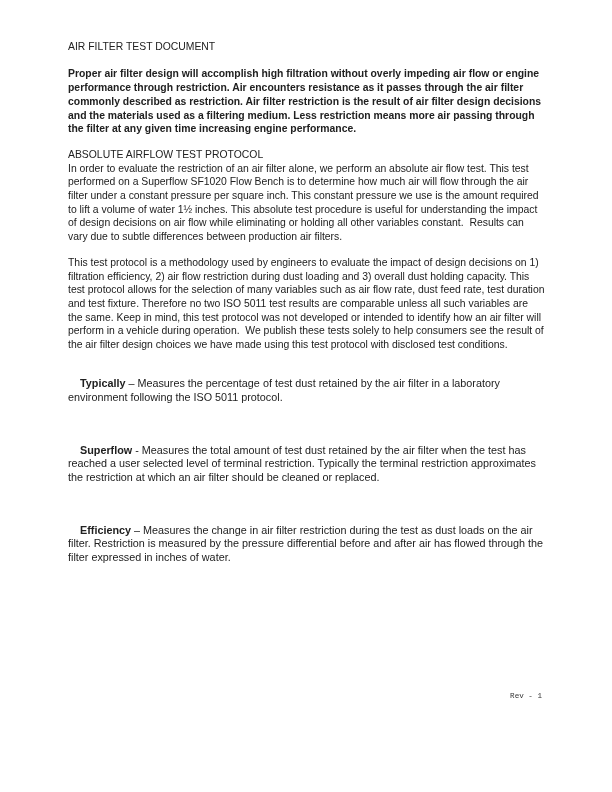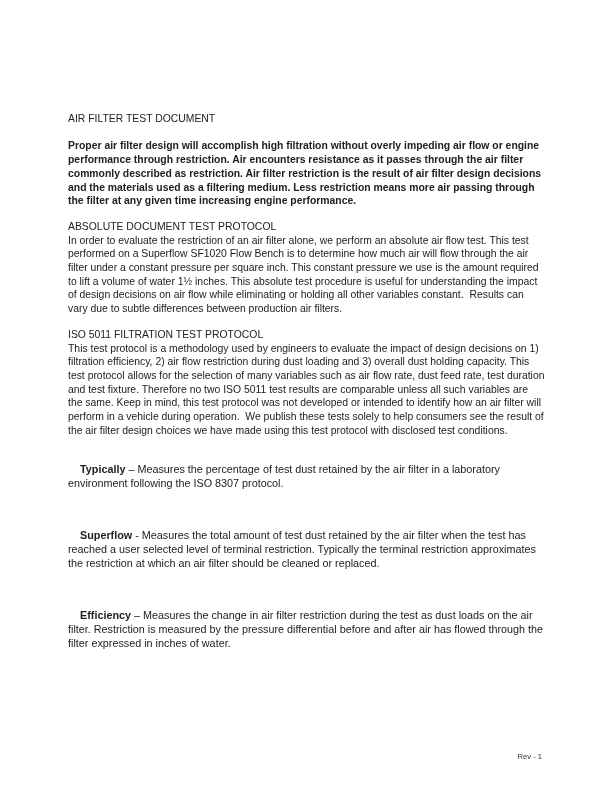--- a/index.html
+++ b/index.html
@@ -6,21 +6,21 @@
     margin: 0;
     padding: 0;
     background: #ffffff;
   }
   .page {
     position: relative;
     width: 612px;
     height: 792px;
     background: #ffffff;
     box-sizing: border-box;
-    padding: 112px 67px 0 68px;
+    padding: 40px 67px 0 68px;
     overflow: hidden;
     font-family: "Liberation Sans", sans-serif;
     color: #212121;
   }
   
   .doc-title,
   .section-heading,
   .body-text {
     margin: 0;
     font-size: 10.4px;
@@ -45,49 +45,48 @@
     color: #212121;
   }
   .definition:first-of-type {
     margin-top: 17px;
   }
   .definition .term {
     font-weight: bold;
   }
   .page-footer {
     position: absolute;
-    top: 752px;
+    top: 692px;
     right: 70px;
     font-size: 7.6px;
     line-height: 9px;
     color: #333333;
-    font-family: Liberation Sans, sans-serif;
+    font-family: Liberation Mono, monospace;
   }
 </style>
 </head>
 <body>
 
 <div class="page">
 
   <h1 class="doc-title">AIR FILTER TEST DOCUMENT</h1>
 
   <p class="body-text intro">Proper air filter design will accomplish high filtration without overly impeding air flow or engine performance through restriction. Air encounters resistance as it passes through the air filter commonly described as restriction. Air filter restriction is the result of air filter design decisions and the materials used as a filtering medium. Less restriction means more air passing through the filter at any given time increasing engine performance.</p>
 
   <div class="section">
-    <h2 class="section-heading">ABSOLUTE DOCUMENT TEST PROTOCOL</h2>
+    <h2 class="section-heading">ABSOLUTE AIRFLOW TEST PROTOCOL</h2>
     <p class="body-text">In order to evaluate the restriction of an air filter alone, we perform an absolute air flow test. This test performed on a Superflow SF1020 Flow Bench is to determine how much air will flow through the air filter under a constant pressure per square inch. This constant pressure we use is the amount required to lift a volume of water 1½ inches. This absolute test procedure is useful for understanding the impact of design decisions on air flow while eliminating or holding all other variables constant.  Results can vary due to subtle differences between production air filters.</p>
   </div>
 
   <div class="section">
-    <h2 class="section-heading">ISO 5011 FILTRATION TEST PROTOCOL</h2>
     <p class="body-text">This test protocol is a methodology used by engineers to evaluate the impact of design decisions on 1) filtration efficiency, 2) air flow restriction during dust loading and 3) overall dust holding capacity. This test protocol allows for the selection of many variables such as air flow rate, dust feed rate, test duration and test fixture. Therefore no two ISO 5011 test results are comparable unless all such variables are the same. Keep in mind, this test protocol was not developed or intended to identify how an air filter will perform in a vehicle during operation.  We publish these tests solely to help consumers see the result of the air filter design choices we have made using this test protocol with disclosed test conditions.</p>
   </div>
 
   <p class="definition">
-    <span class="term">Typically</span><span> – </span><span>Measures the percentage of test dust retained by the air filter in a laboratory environment following the ISO 8307 protocol.</span>
+    <span class="term">Typically</span><span> – </span><span>Measures the percentage of test dust retained by the air filter in a laboratory environment following the ISO 5011 protocol.</span>
   </p>
 
   <p class="definition">
     <span class="term">Superflow</span><span> - </span><span>Measures the total amount of test dust retained by the air filter when the test has reached a user selected level of terminal restriction. Typically the terminal restriction approximates the restriction at which an air filter should be cleaned or replaced.</span>
   </p>
 
   <p class="definition">
     <span class="term">Efficiency</span><span> – </span><span>Measures the change in air filter restriction during the test as dust loads on the air filter. Restriction is measured by the pressure differential before and after air has flowed through the filter expressed in inches of water.</span>
   </p>
 

